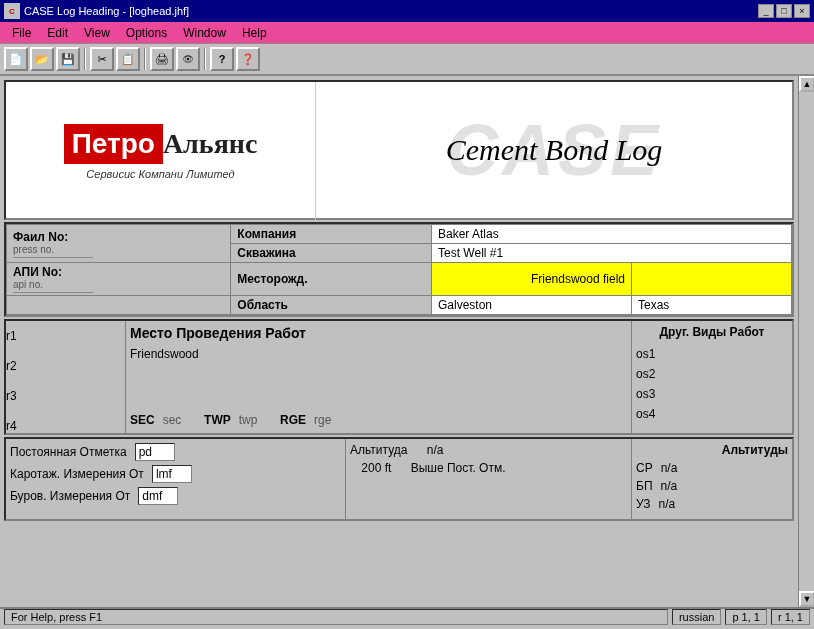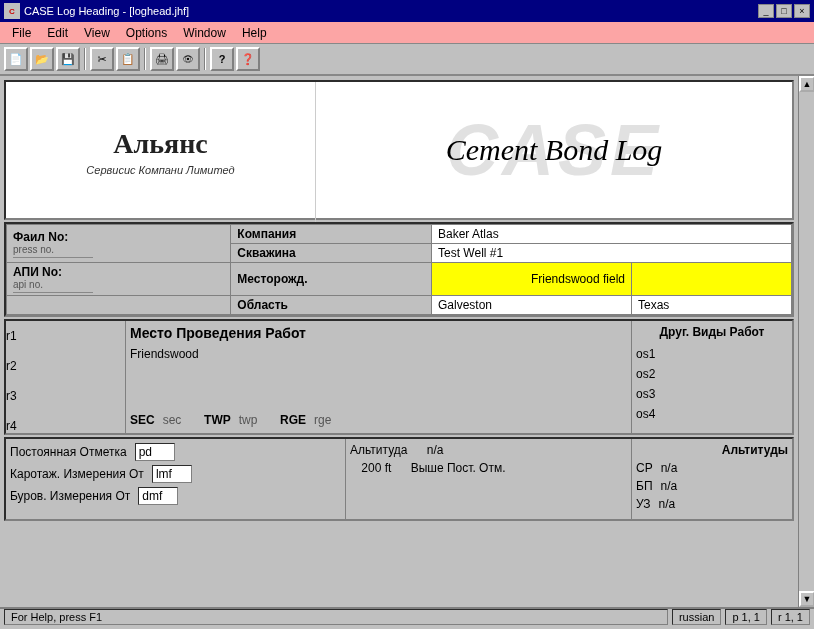--- a/index.html
+++ b/index.html
@@ -51,21 +51,21 @@
       font-size: 9px;
       display: flex;
       align-items: center;
       justify-content: center;
       cursor: pointer;
       color: #000;
     }
 
     
     .menu-bar {
-      background: #fca5a5;
+      background: #ec4899;
       display: flex;
       align-items: center;
       height: 22px;
       padding: 2px 4px;
       border-bottom: 1px solid #888;
     }
     .menu-item {
       padding: 2px 8px;
       font-size: 12px;
       cursor: pointer;
@@ -384,20 +384,21 @@
   <div class="toolbar-btn" style="font-weight:bold">?</div>
   <div class="toolbar-btn">❓</div>
 </div>
 
 <div class="main-content" style="position:relative; padding-right: 20px;">
 
   <div class="header-section">
 
     <div class="logo-left">
       <div class="petro-logo">
+        <span class="petro-red">Петро</span>
         <span class="petro-black">Альянс</span>
       </div>
       <div class="service-text">Сервисис Компани Лимитед</div>
     </div>
 
     <div class="logo-right">
       <span class="case-watermark">CASE</span>
       <span class="cement-title">Cement Bond Log</span>
     </div>
   </div>

